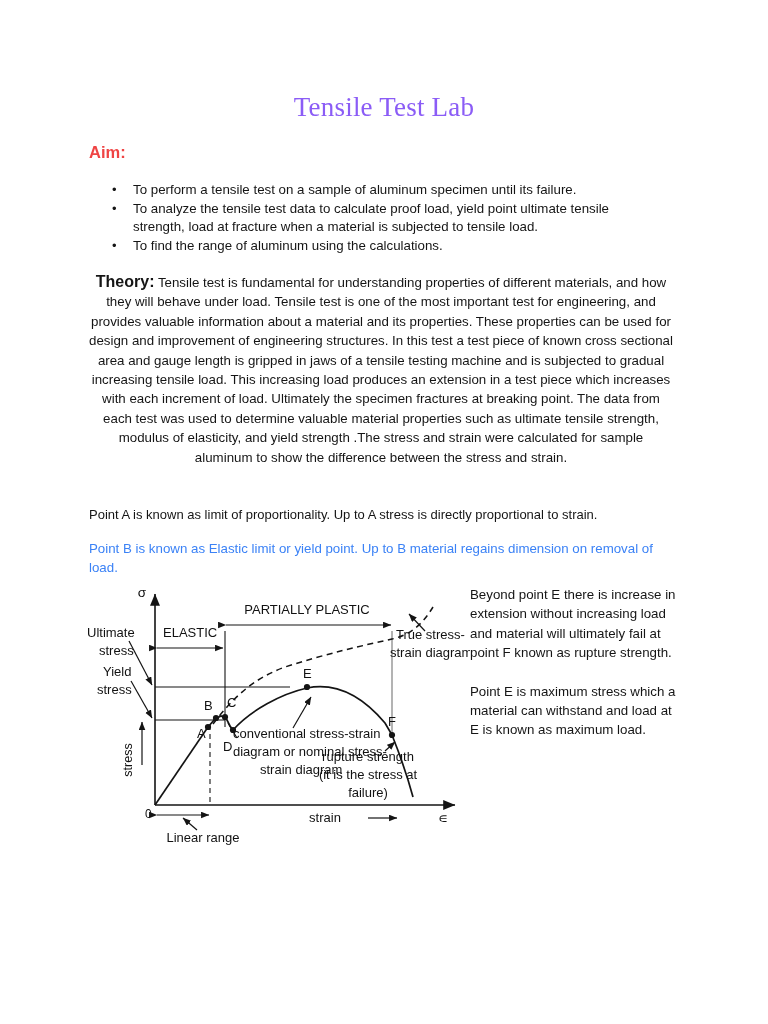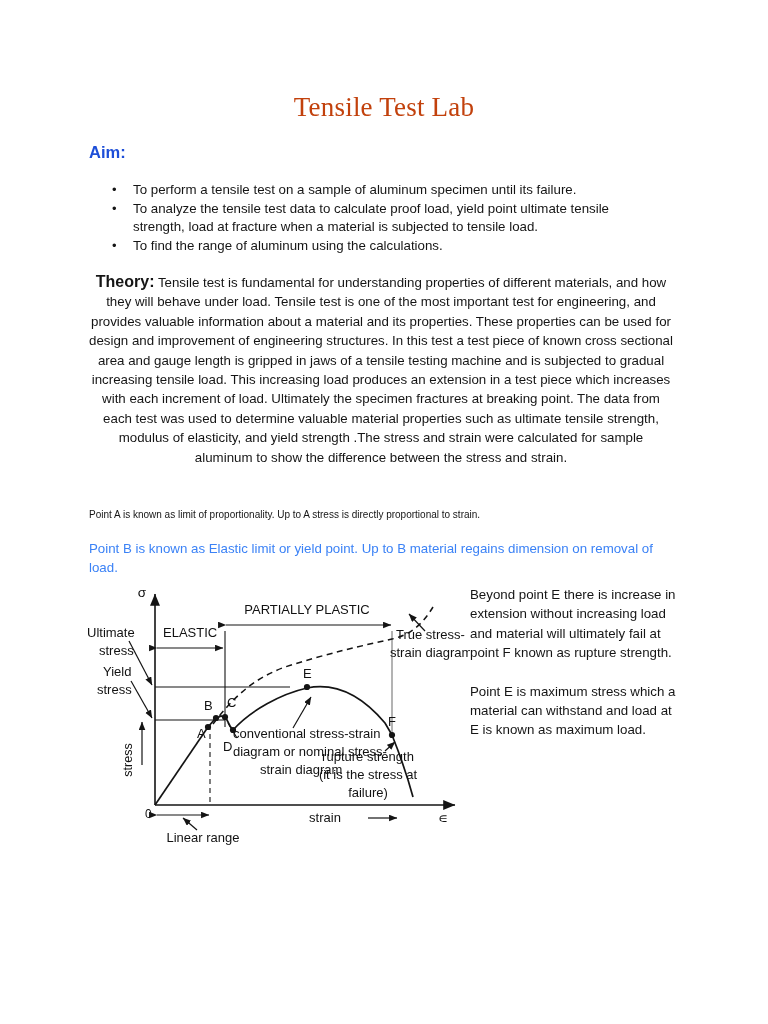--- a/index.html
+++ b/index.html
@@ -28,31 +28,31 @@
   .doc-title {
     position: absolute;
     left: 0;
     top: 92px;
     width: 768px;
     text-align: center;
     font-family: "Liberation Serif", serif;
     font-size: 27px;
     font-weight: normal;
     letter-spacing: 0.2px;
-    color: #c2410c;
+    color: #8b5cf6;
   }
 
   
   .aim-heading {
     position: absolute;
     left: 89px;
     top: 143px;
     font-size: 16.5px;
     font-weight: bold;
-    color: #1d4ed8;
+    color: #ef4444;
   }
 
   
   .bullet-list {
     position: absolute;
     left: 108px;
     top: 181px;
     width: 560px;
   }
   .bullet-row {
@@ -92,21 +92,21 @@
     font-weight: bold;
     font-size: 16px;
   }
 
   
   .para-a {
     position: absolute;
     left: 89px;
     top: 505px;
     width: 590px;
-    font-size: 10px;
+    font-size: 13px;
     line-height: 19.4px;
     color: #151515;
   }
   .para-b {
     position: absolute;
     left: 89px;
     top: 539px;
     width: 592px;
     font-size: 13.3px;
     line-height: 19.4px;

